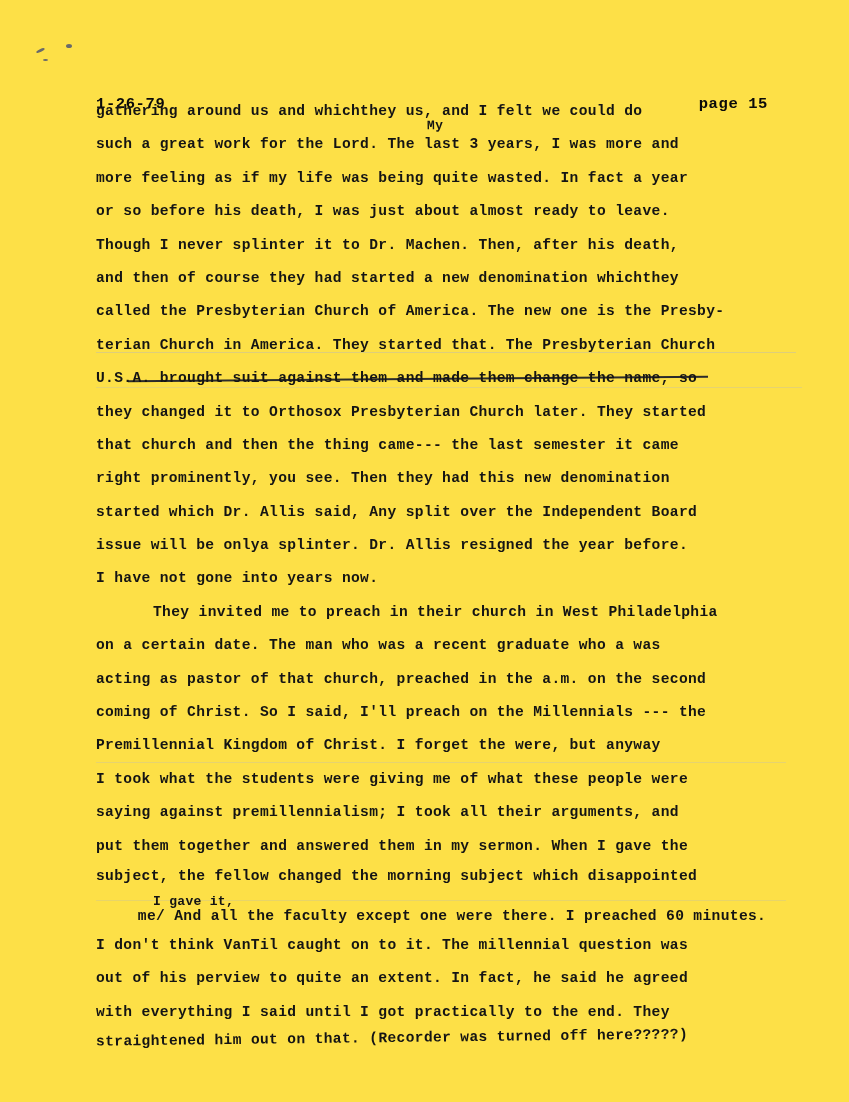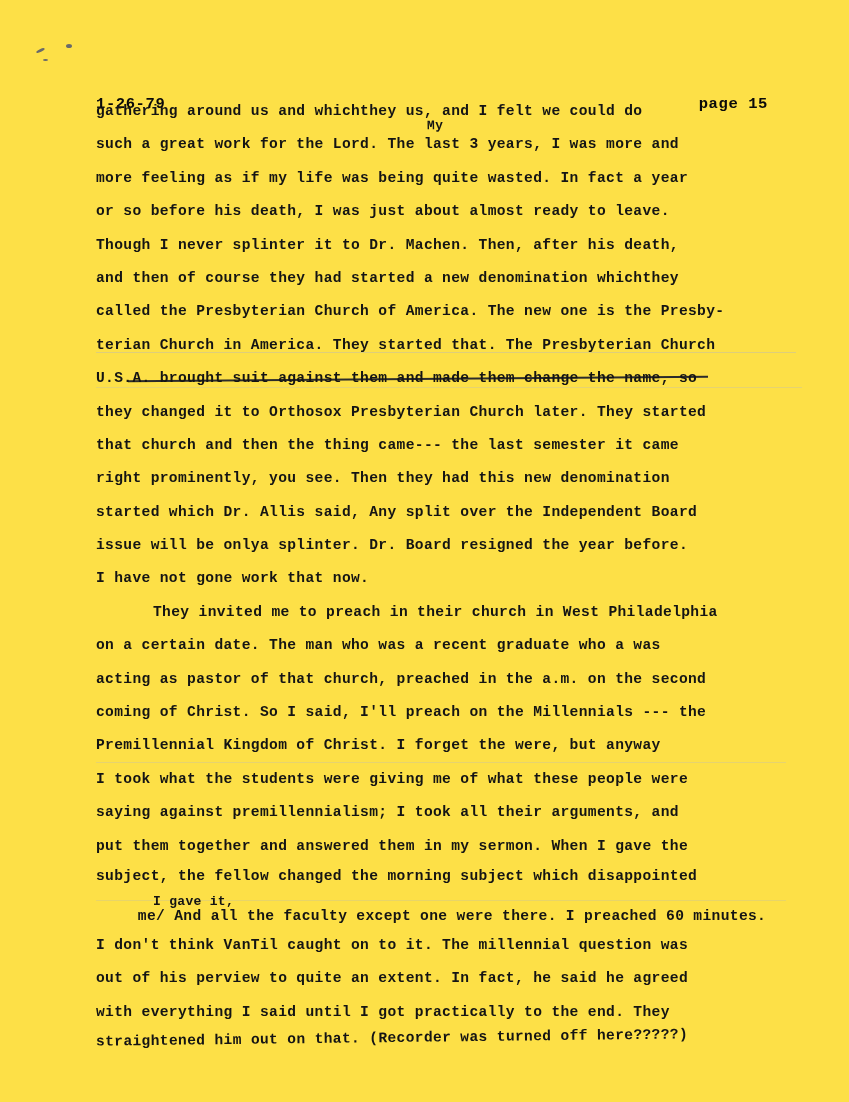--- a/index.html
+++ b/index.html
@@ -123,22 +123,22 @@
     <div class="line">or so before his death, I was just about almost ready to leave.</div>
     <div class="line">Though I never splinter it to Dr. Machen. Then, after his death,</div>
     <div class="line">and then of course they had started a new denomination whichthey</div>
     <div class="line">called the Presbyterian Church of America. The new one is the Presby-</div>
     <div class="line">terian Church in America. They started that. The Presbyterian Church</div>
     <div class="line">U.S.A. brought suit against them and made them change the name, so</div>
     <div class="line">they changed it to Orthosox Presbyterian Church later. They started</div>
     <div class="line">that church and then the thing came--- the last semester it came</div>
     <div class="line">right prominently, you see. Then they had this new denomination</div>
     <div class="line">started which Dr. Allis said, Any split over the Independent Board</div>
-    <div class="line">issue will be onlya splinter. Dr. Board resigned the year before.</div>
-    <div class="line">I have not gone work that now.</div>
+    <div class="line">issue will be onlya splinter. Dr. Allis resigned the year before.</div>
+    <div class="line">I have not gone into years now.</div>
     <div class="line indent">They invited me to preach in their church in West Philadelphia</div>
     <div class="line">on a certain date. The man who was a recent graduate who a was</div>
     <div class="line">acting as pastor of that church, preached in the a.m. on the second</div>
     <div class="line">coming of Christ. So I said, I'll preach on the Millennials --- the</div>
     <div class="line">Premillennial Kingdom of Christ. I forget the were, but anyway</div>
     <div class="line">I took what the students were giving me of what these people were</div>
     <div class="line">saying against premillennialism; I took all their arguments, and</div>
     <div class="line">put them together and answered them in my sermon. When I gave the</div>
     <div class="line" style="height:26px;line-height:26px;">subject, the fellow changed the morning subject which disappointed</div>
     <div class="line" style="height:40px;line-height:54px;text-align:center;">me/ And all the faculty except one were there. I preached 60 minutes.</div>

